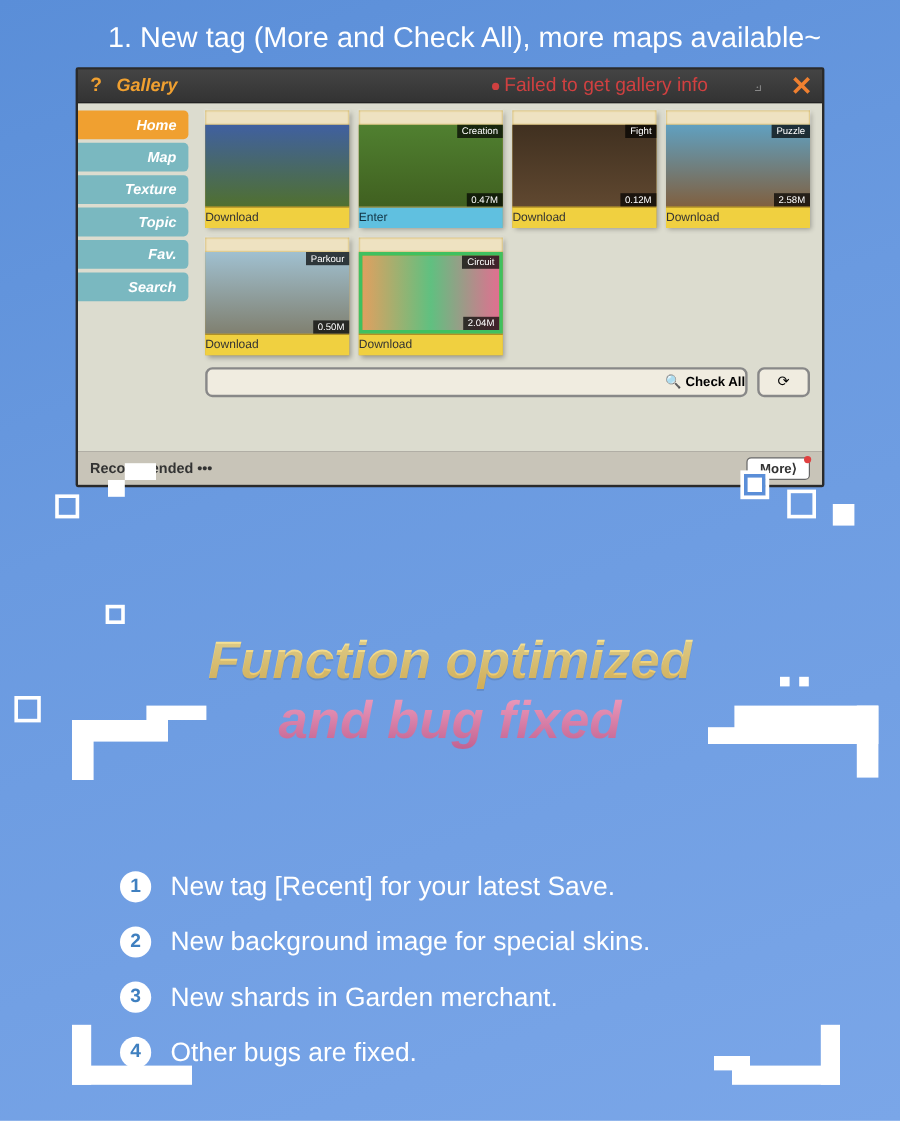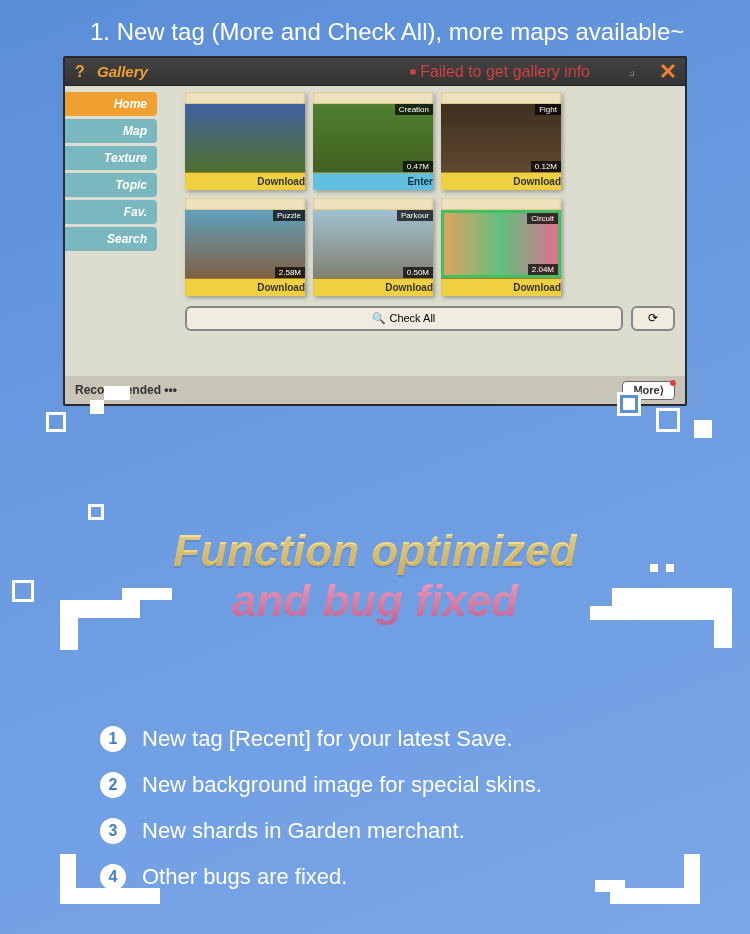--- a/index.html
+++ b/index.html
@@ -81,21 +81,20 @@
   font-size: 22px;
   font-weight: bold;
   line-height: 22px;
   text-align: center;
 }
 
 .body {
   display: flex;
   background: #dcdccf;
   min-height: 290px;
-  gap: 14px;
 }
 
 
 .sidebar {
   width: 96px;
   display: flex;
   flex-direction: column;
   gap: 3px;
   padding: 6px 0;
 }
@@ -161,22 +160,22 @@
   bottom: 0; right: 0;
   background: rgba(0,0,0,0.7);
   color: #fff;
   font-size: 8px;
   padding: 1px 4px;
 }
 .card-btn {
   background: #f0d040;
   color: #333;
   font-size: 10px;
-  font-weight: bold;
-  text-align: right;
+  font-weight: normal;
+  text-align: left;
   padding: 3px 0;
   border-top: 1px solid #a08020;
 }
 .card.enter .card-btn { background: #60c0e0; color: #103040; }
 
 
 .thumb-1 { background: linear-gradient(#4060a0, #507030); }
 .thumb-2 { background: linear-gradient(#508030, #406020); }
 .thumb-3 { background: linear-gradient(#403020, #604830); }
 .thumb-4 { background: linear-gradient(#60a0c0, #806040); }
@@ -187,23 +186,24 @@
 .bottom-controls {
   display: flex;
   gap: 8px;
   margin-top: 10px;
 }
 .check-all {
   flex: 1;
   background: #f0ece0;
   border: 2px solid #888;
   border-radius: 6px;
-  text-align: center;
+  text-align: right;
   font-size: 11px;
   padding: 4px 0;
+  font-weight: bold;
 }
 .refresh {
   width: 44px;
   background: #f0ece0;
   border: 2px solid #888;
   border-radius: 6px;
   text-align: center;
   font-size: 12px;
   padding: 3px 0;
 }

